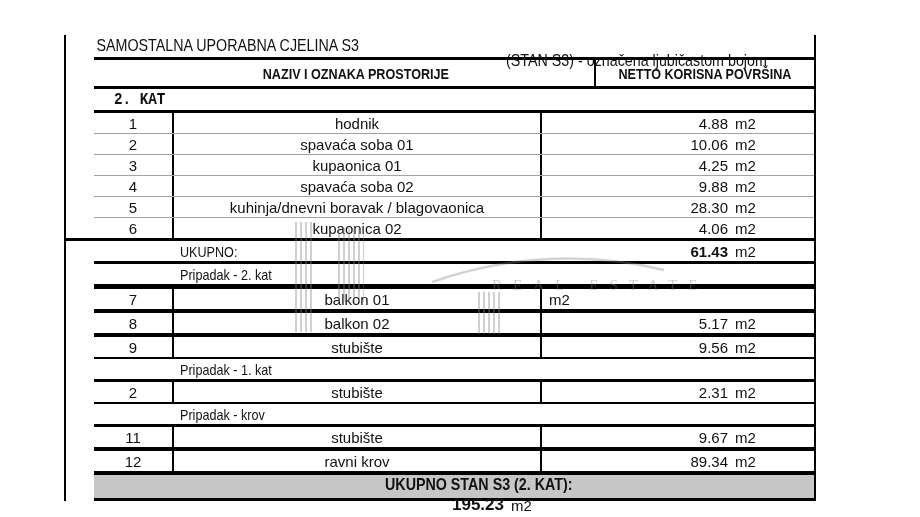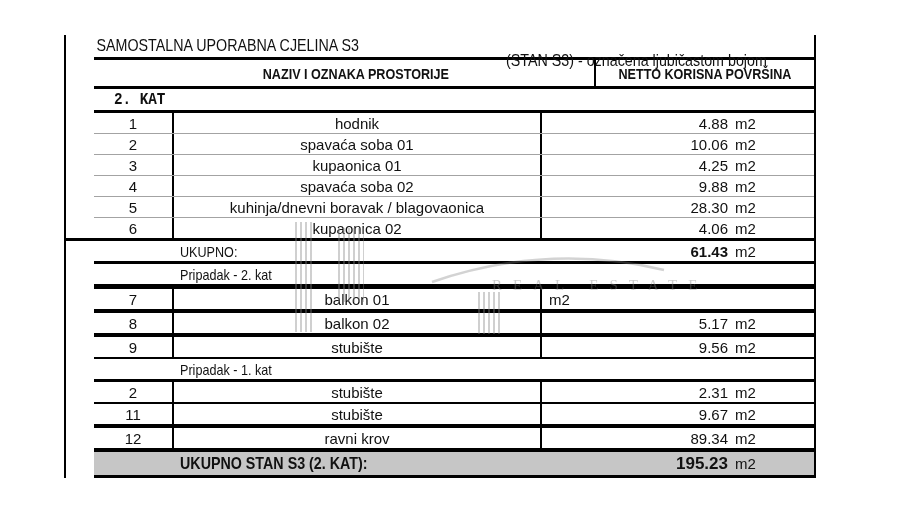--- a/index.html
+++ b/index.html
@@ -24,21 +24,21 @@
   .a-unit{margin-left:7px;}
   .bold{font-weight:bold;}
   .cond{display:inline-block;transform:scaleX(.84);transform-origin:0 50%;white-space:nowrap;}
   .cond-c{display:inline-block;transform:scaleX(.84);transform-origin:50% 50%;white-space:nowrap;}
   .pad-label{padding-left:86px;}
   .pad-sec{padding-left:20px;font-family:Liberation Mono, monospace;}
   .title-right{position:absolute;left:412px;top:16px;height:100%;display:flex;align-items:flex-start;}
   .hdr-left{width:478px;text-align:center;border-right:2.5px solid #000;align-self:stretch;
             display:flex;align-items:center;justify-content:center;box-sizing:border-box;}
   .hdr-right{flex:1;text-align:center;display:flex;align-items:center;justify-content:center;}
-  .total-row{height:23px;background:#c6c6c6;font-size:17px;}
+  .total-row{height:23px;background:#c6c6c6;font-size:17px;flex-direction:column;}
   .fs17{font-size:17px;}
   
   #wm{position:absolute;inset:0;pointer-events:none;z-index:5;}
   .wm-bars{position:absolute;background:repeating-linear-gradient(90deg,
            rgba(130,130,130,.38) 0 2px, rgba(0,0,0,0) 2px 5px);}
   .wm-t1{position:absolute;left:378px;top:225px;font-family:"Liberation Serif",serif;
          font-size:27px;letter-spacing:10px;color:rgba(130,130,130,.42);white-space:nowrap;}
   .wm-t2{position:absolute;left:492px;top:277px;font-family:"Liberation Serif",serif;
          font-size:15px;letter-spacing:11px;color:rgba(130,130,130,.40);white-space:nowrap;}
   .wm-swoosh{position:absolute;left:430px;top:248px;}
@@ -164,20 +164,23 @@
 
     <div class="row b2b">
       <span class="cell-num">2</span>
       <span class="cell-name">stubište</span>
       <span class="cell-area">
         <span class="a-num">2.31</span>
         <span class="a-unit">m2</span>
       </span>
     </div>
 
+    <div class="row b3 pad-label">
+      <span class="cond">Pripadak - krov</span>
+    </div>
 
     <div class="row b2b">
       <span class="cell-num">11</span>
       <span class="cell-name">stubište</span>
       <span class="cell-area">
         <span class="a-num">9.67</span>
         <span class="a-unit">m2</span>
       </span>
     </div>
     <div class="row b2b b2t">

